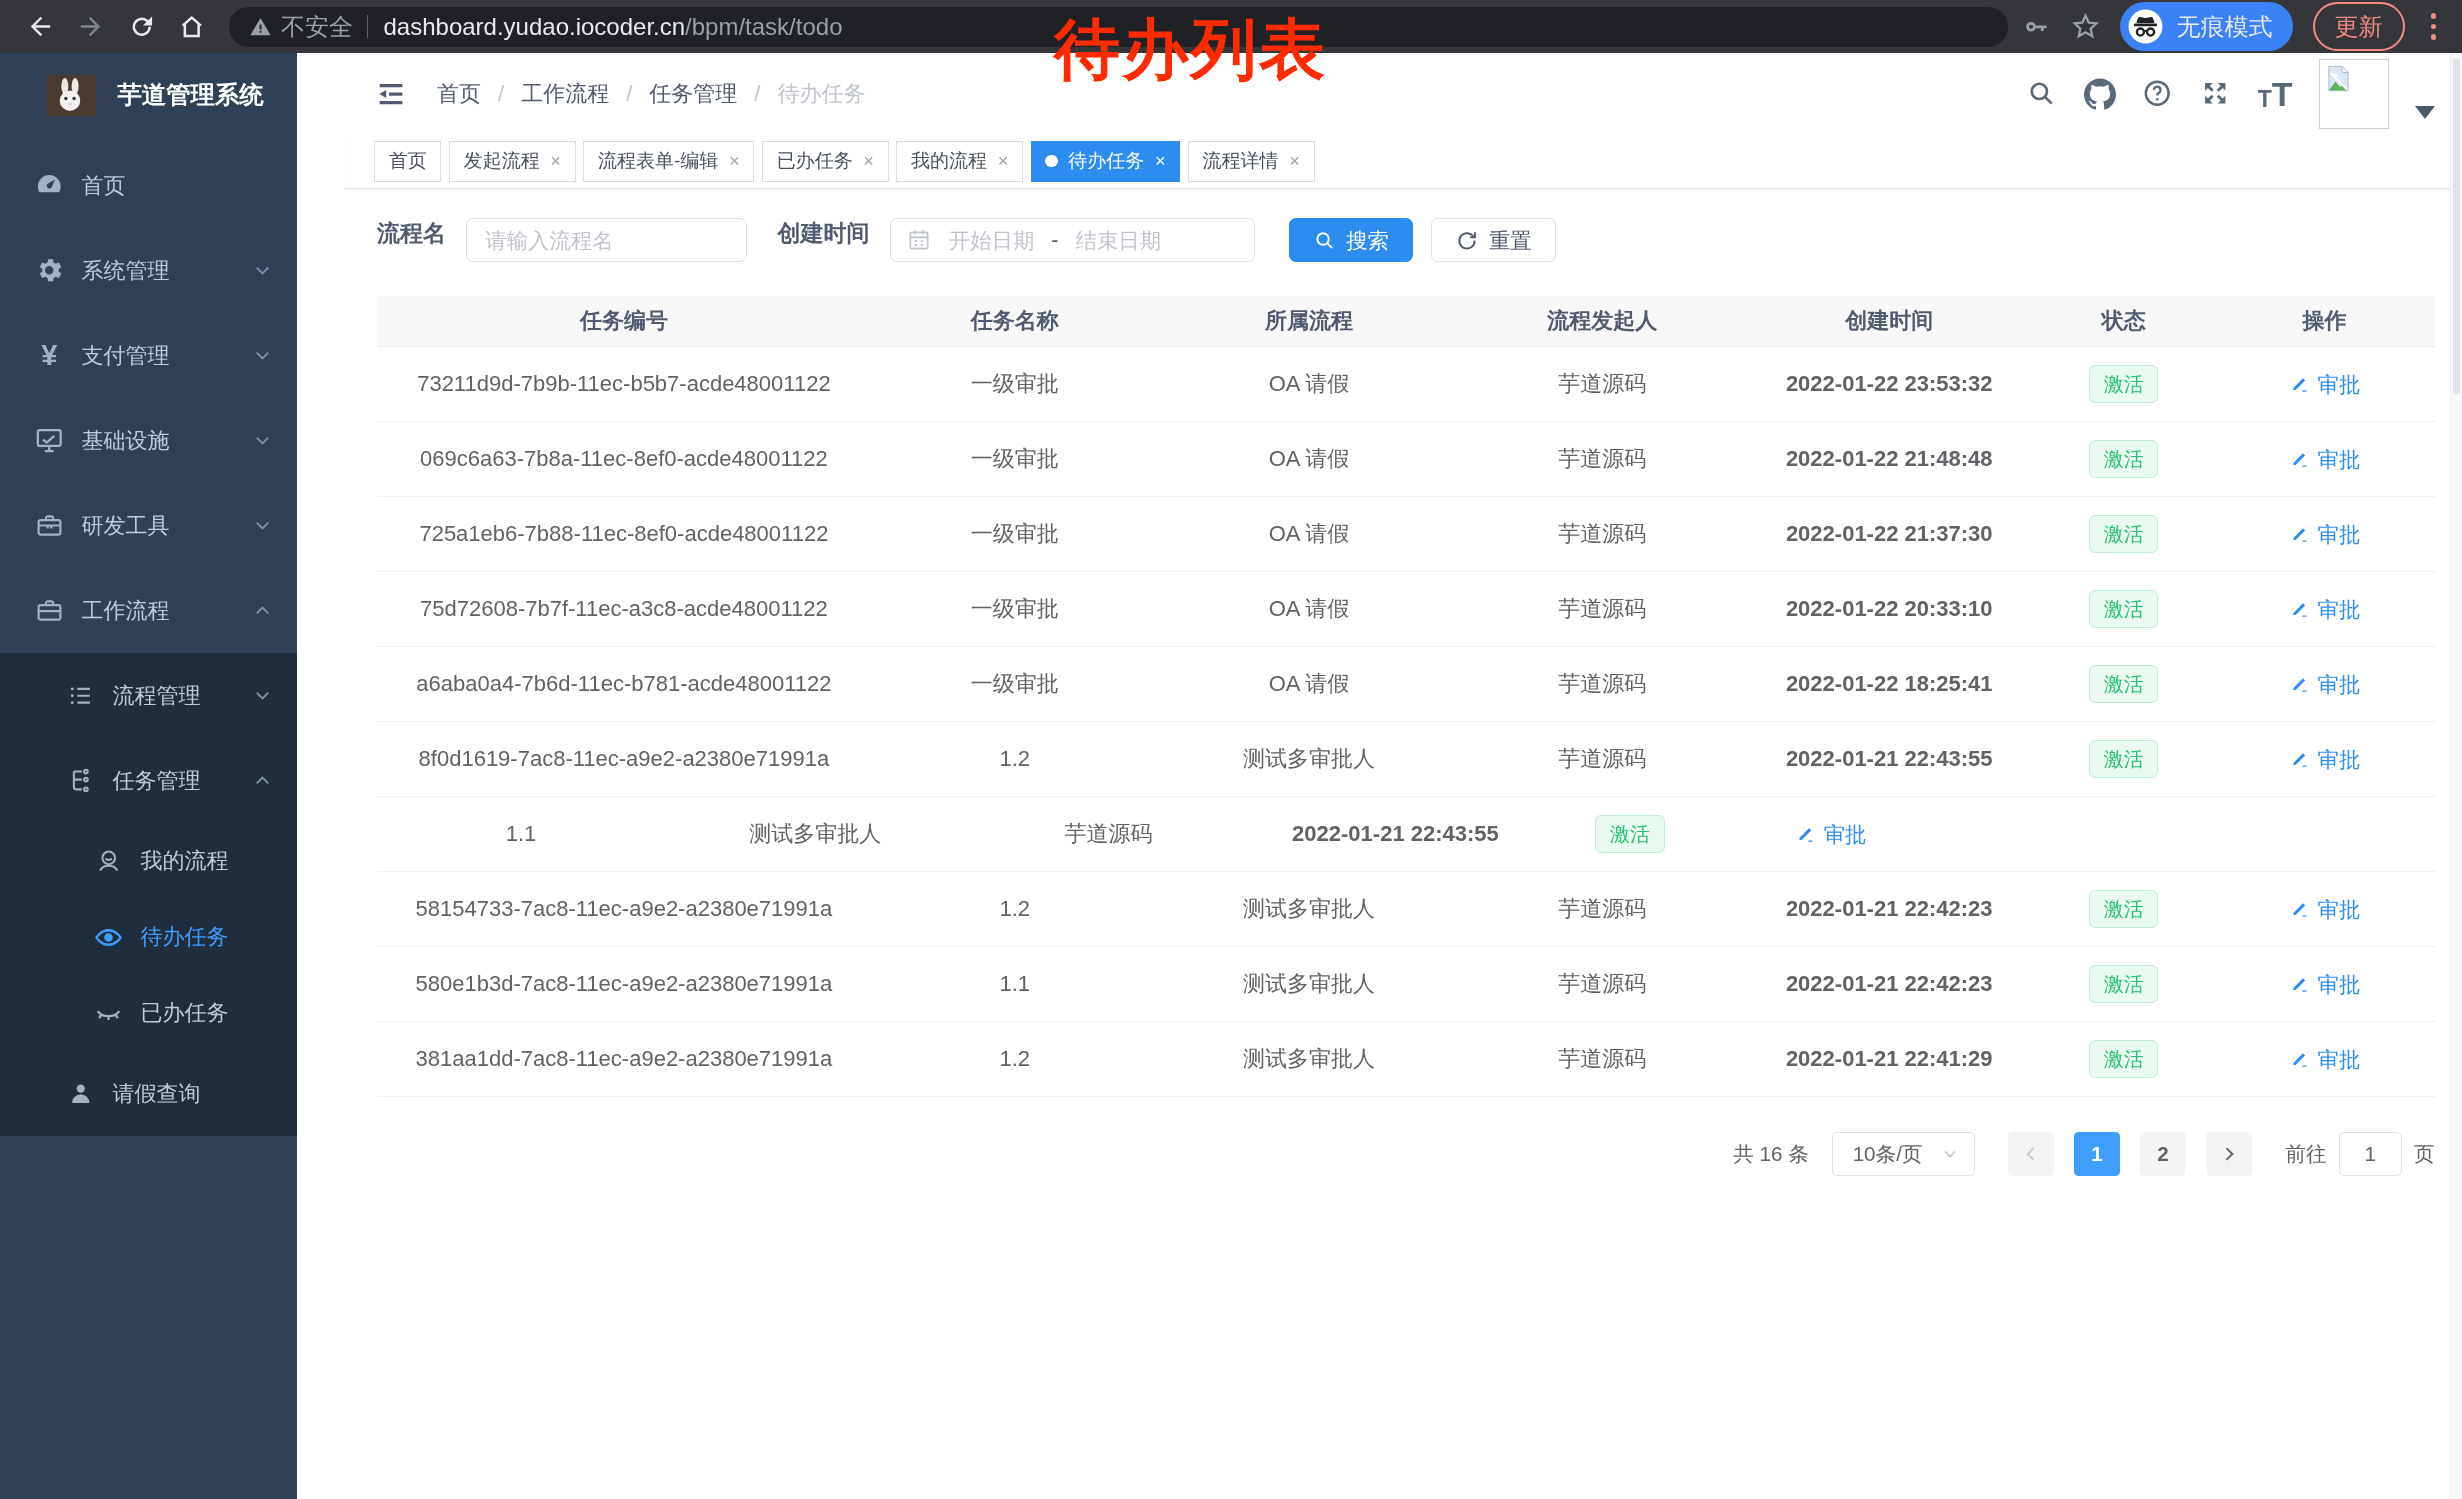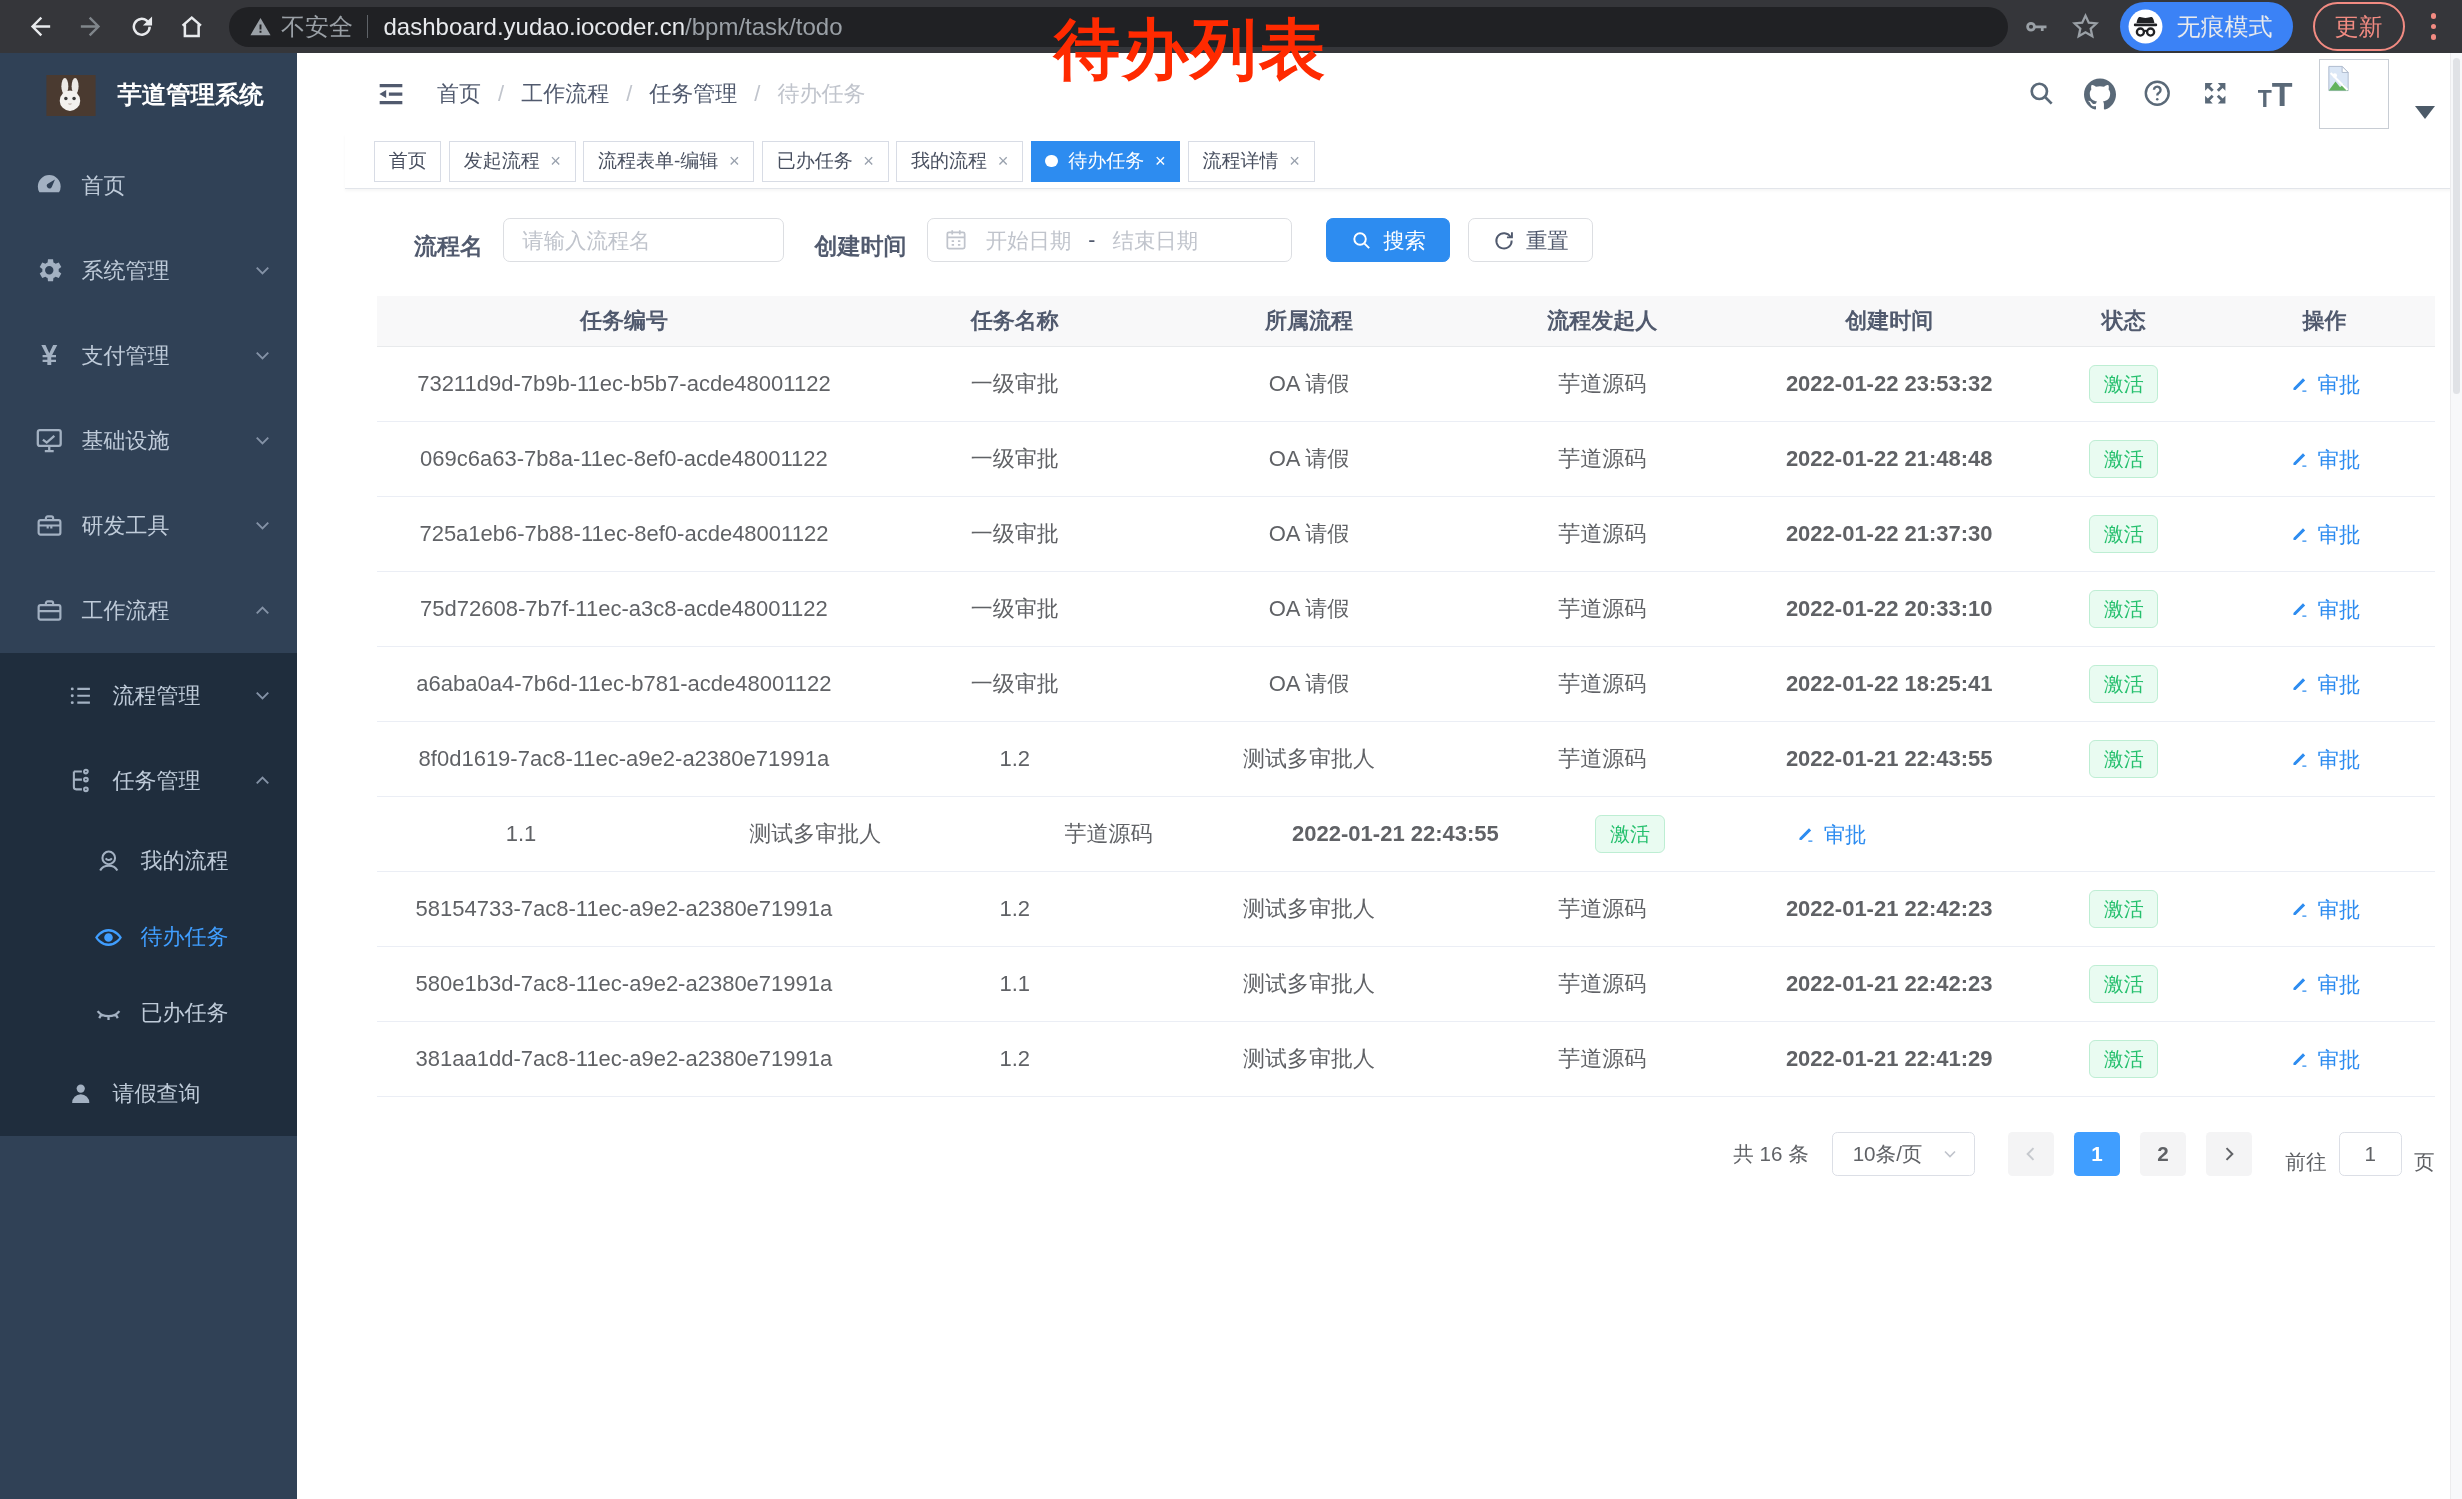--- a/index.html
+++ b/index.html
@@ -67,21 +67,21 @@
   .tabsbar { height:55px; display:flex; align-items:center; padding:0 29px; border-bottom:1.5px solid #e2e5ea; box-shadow:0 1.5px 3.1px rgba(0,0,0,.04); }
   .tab { height:41px; display:flex; align-items:center; border:1.5px solid #d8dce5; background:#fff; color:#495060; font-size:19px; padding:0 13.7px; margin-right:7.6px; cursor:pointer; white-space:nowrap; }
   .tab .x { margin-left:10.7px; color:#9aa2ae; font-size:18.3px; }
   .tab.active { background:#2d8cf0; border-color:#2d8cf0; color:#fff; }
   .tab.active .x { color:#fff; }
   .tab .dot { width:12.2px; height:12.2px; border-radius:50%; background:#fff; margin-right:10.7px; }
 
   .content { flex:1; padding:29px 27.5px 0 32px; }
 
   
-  .filters { display:flex; align-items:flex-end; margin-bottom:34px;margin-left:37px; }
+  .filters { display:flex; align-items:flex-start; margin-bottom:34px; }
   .f-label { font-size:23px; font-weight:bold; color:#515a6e; margin-right:20px; white-space:nowrap; }
   .f-input { width:281px; height:44px; border:1.5px solid #dcdee2; border-radius:6.9px; display:flex; align-items:center; padding:0 18.3px; font-size:21.4px; color:#c0c4cc; margin-right:30.5px; background:#fff; }
   .f-date { width:365px; height:44px; border:1.5px solid #dcdee2; border-radius:6.9px; display:flex; align-items:center; padding:0 15.3px; font-size:21.4px; color:#c0c4cc; margin-right:34px; gap:17px; background:#fff; }
   .f-date .cal { width:26px; height:26px; color:#c0c4cc; flex:none; }
   .f-date .dash { color:#515a6e; }
   .btn { height:44px; border-radius:6.9px; display:flex; align-items:center; justify-content:center; font-size:21.4px; padding:0 23px; cursor:pointer; gap:10.7px; white-space:nowrap; }
   .btn-primary { background:#2d8cf0; color:#fff; border:1.5px solid #2d8cf0; margin-right:18.3px; }
   .btn-plain { background:#fff; color:#515a6e; border:1.5px solid #dcdee2; }
   .btn .bic { width:23px; height:23px; }
 
@@ -97,21 +97,21 @@
   .approve .pic { width:21.4px; height:21.4px; }
 
   
   .pager { display:flex; align-items:center; justify-content:flex-end; margin-top:35px; font-size:20.6px; color:#606266; gap:7.6px; }
   .pg-total { margin-right:15.3px; white-space:nowrap; }
   .pg-size { width:143px; height:44px; border:1.5px solid #dcdfe6; border-radius:5.3px; display:flex; align-items:center; padding:0 13.7px 0 20px; color:#606266; margin-right:20px; background:#fff; }
   .pg-size .chev { margin-left:auto; color:#c0c4cc; width:20px; height:20px; }
   .pg-btn { min-width:46px; height:44px; border-radius:4.6px; background:#f4f4f5; color:#606266; display:flex; align-items:center; justify-content:center; margin:0 6.1px; font-weight:bold; cursor:pointer; }
   .pg-btn.prev { color:#c6c9ce; }
   .pg-btn.page.cur { background:#409eff; color:#fff; }
-  .pg-goto { display:flex; align-items:flex-end; gap:12.2px; margin-left:20px; white-space:nowrap; }
+  .pg-goto { display:flex; align-items:center; gap:12.2px; margin-left:20px; white-space:nowrap; }
   .pg-input { width:63px; height:44px; border:1.5px solid #dcdfe6; border-radius:5.3px; display:flex; align-items:center; justify-content:center; color:#606266; background:#fff; }
 
   
   .scroll-track { position:absolute; right:0; top:53px; width:12.2px; height:1446px; background:#f7f8fa; border-left:0.8px solid #ececee; z-index:4; }
   .scroll-thumb { width:7.6px; margin:4.6px auto 0; height:336px; border-radius:3.8px; background:#e0e2e6; }
 </style>
 </head>
 <body>
 
 <div class="chrome">

